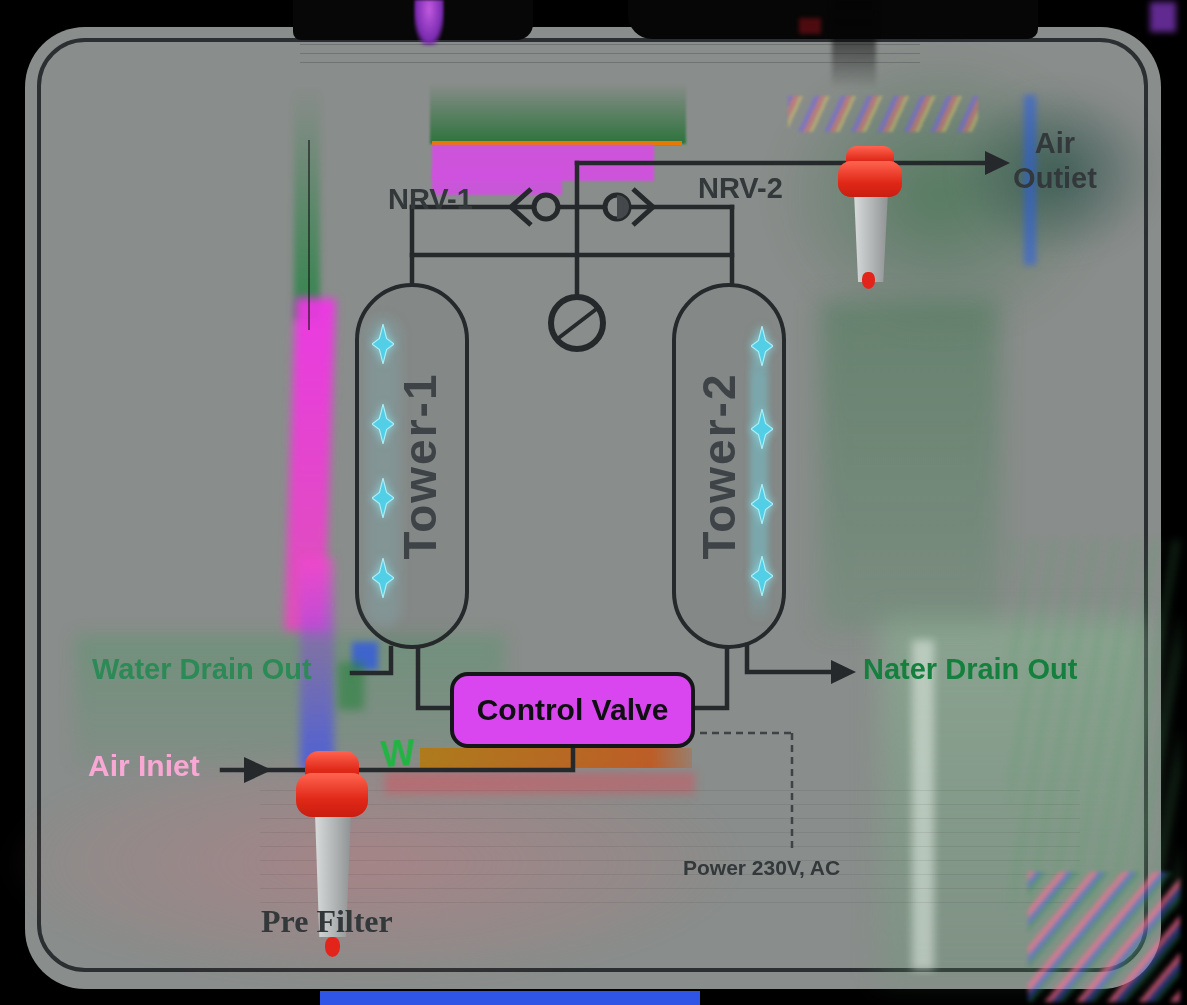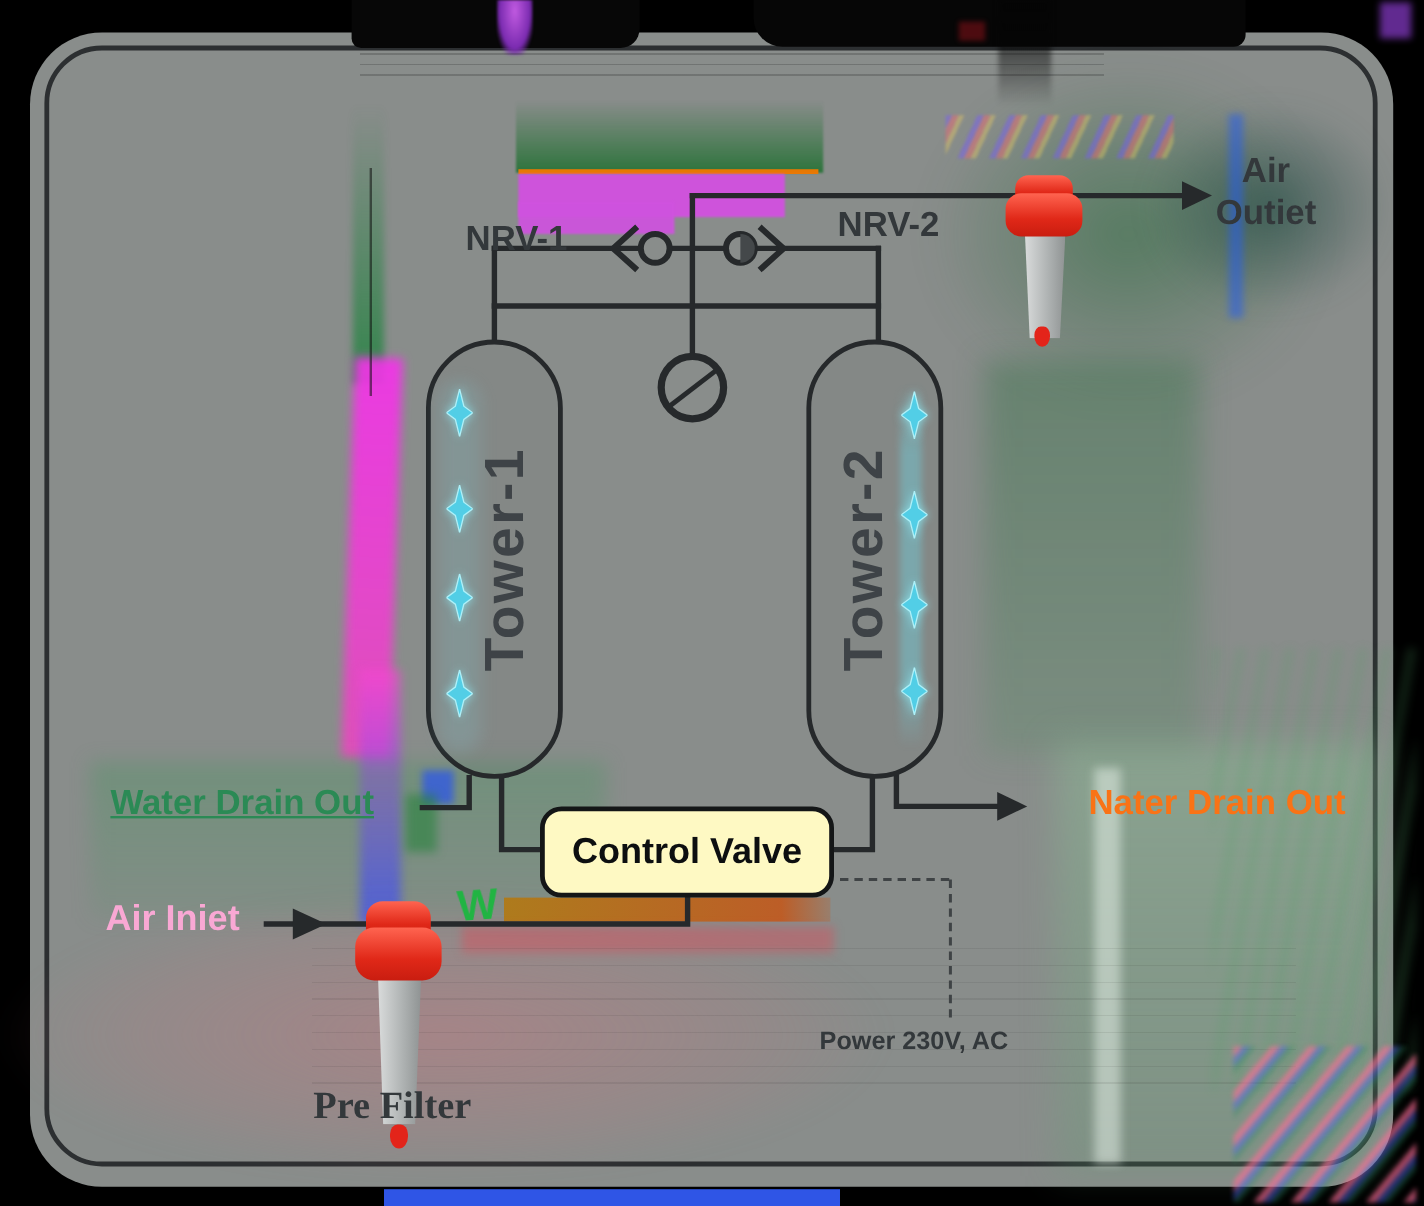--- a/index.html
+++ b/index.html
@@ -30,28 +30,28 @@
                background:rgba(130,215,225,.17);filter:blur(6px);border-radius:20px;}
   .tower-tint2{position:absolute;left:74px;top:36px;width:18px;height:300px;
                background:linear-gradient(to bottom,rgba(110,215,230,0),rgba(110,215,230,.4) 18%,rgba(110,215,230,.4) 82%,rgba(110,215,230,0));
                filter:blur(3px);}
   
   .lbl{position:absolute;font-weight:bold;color:#33383b;white-space:nowrap;}
   .lbl-after{left:795px;top:56px;font-size:31px;}
   .lbl-outlet{left:995px;top:126px;width:120px;text-align:center;font-size:29px;line-height:35px;}
   .lbl-nrv1{left:388px;top:163px;font-size:29px;margin-top:20px;}
   .lbl-nrv2{left:658px;top:172px;font-size:29px;margin-left:40px;}
-  .lbl-wdl{left:92px;top:653px;font-size:29px;color:#2b8a55;text-decoration:underline;}
-  .lbl-wdr{left:863px;top:653px;font-size:29px;color:#f97316;margin-left:44px;}
+  .lbl-wdl{left:92px;top:653px;font-size:29px;color:#2b8a55;}
+  .lbl-wdr{left:863px;top:653px;font-size:29px;color:#15803d;}
   .lbl-inlet{left:88px;top:749px;font-size:30px;color:#f9a8d4;}
   .lbl-pre{left:261px;top:903px;font-size:32px;font-family:Liberation Serif, serif;}
   .lbl-power{left:683px;top:856px;font-size:21px;}
   
   .control-valve{position:absolute;left:450px;top:672px;width:245px;height:76px;
-                 background:#fef9c3;border:4px solid #141617;border-radius:18px;
+                 background:#d946ef;border:4px solid #141617;border-radius:18px;
                  box-sizing:border-box;display:flex;align-items:center;justify-content:center;
                  font-size:30px;font-weight:bold;color:#0d0f10;}
   
   .filter{position:absolute;}
   .cap-top,.cap-bot{position:absolute;background:linear-gradient(#ff6450,#e02818 60%,#c91d10);}
   .f-body{position:absolute;background:linear-gradient(to right,#d9dbdb,#b0b4b4 55%,#8f9393);
           clip-path:polygon(0 0,100% 0,86% 100%,12% 100%);}
   .f-drain{position:absolute;background:#e3241a;border-radius:50% 50% 60% 60%;}
   .glitch-w{position:absolute;left:381px;top:733px;font-size:36px;font-weight:bold;
             color:#17b93c;transform:rotate(-4deg);filter:blur(.5px);opacity:.9;}

